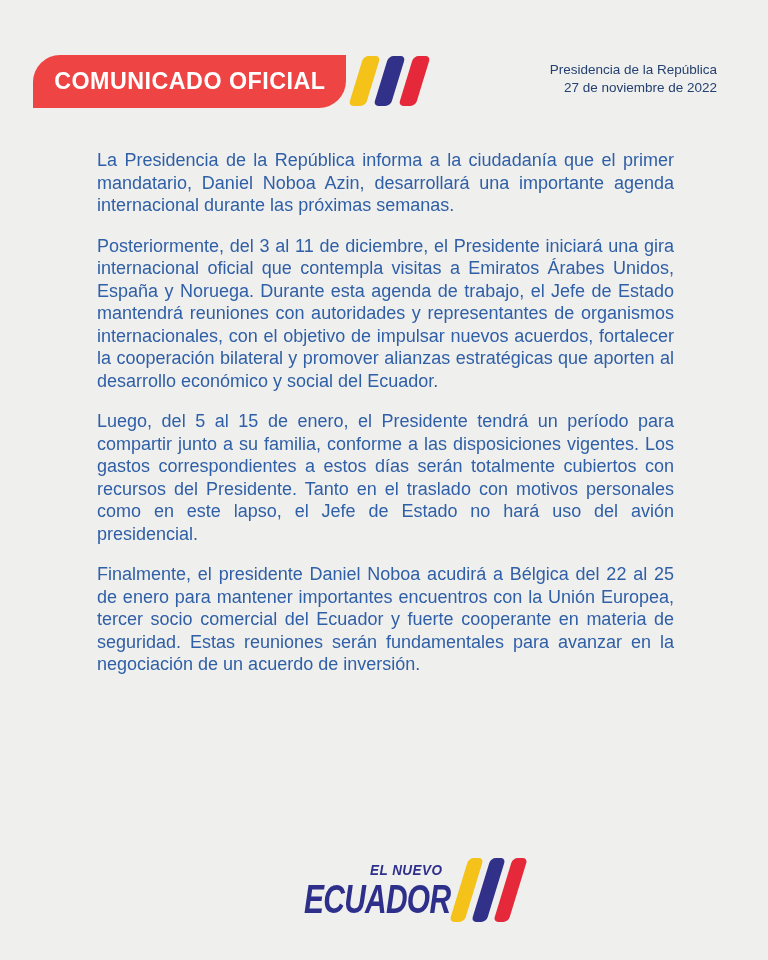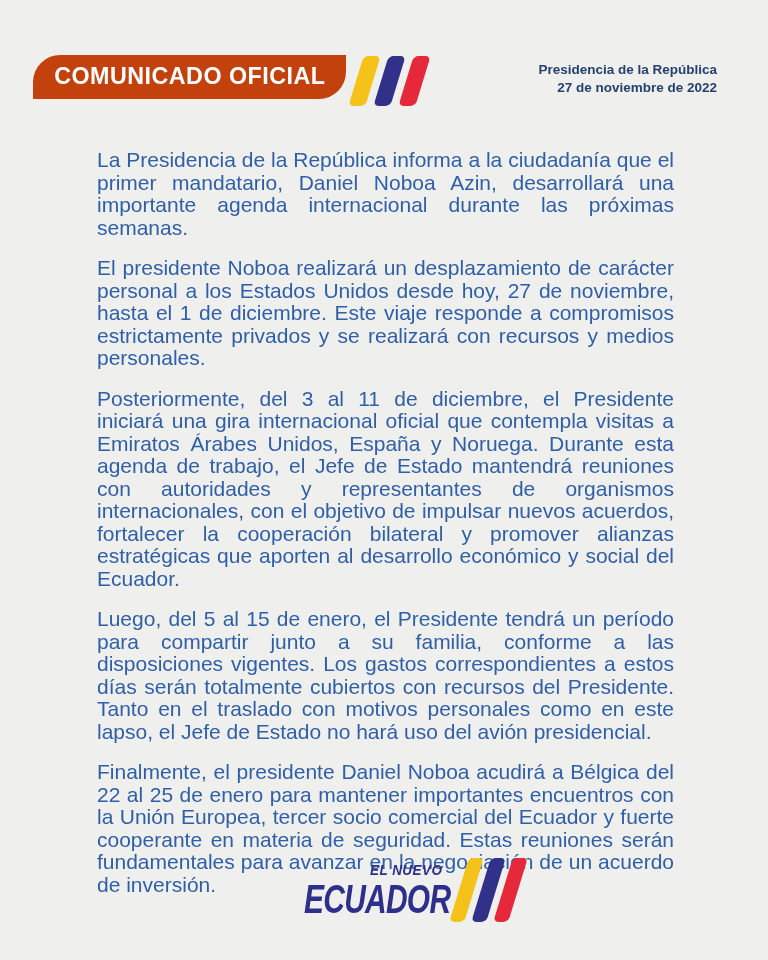--- a/index.html
+++ b/index.html
@@ -9,22 +9,22 @@
     background: #efefed;
     position: relative;
     overflow: hidden;
   }
   .canvas { position: absolute; inset: 0; }
 
   
   .banner {
     position: absolute;
     left: 33px; top: 55px;
-    width: 313px; height: 44px;
-    background: #c2410c;
+    width: 313px; height: 53px;
+    background: #ef4444;
     border-radius: 27px 0 27px 0;
     display: flex; align-items: center; justify-content: center;
   }
   .banner-text {
     color: #ffffff;
     font-weight: bold;
     font-size: 24px;
     letter-spacing: 0.5px;
     transform: scaleX(0.97);
     white-space: nowrap;
@@ -44,34 +44,34 @@
   .stripe-yellow { background: #f4c218; }
   .stripe-blue   { background: #313189; }
   .stripe-red    { background: #e6293a; }
 
   
   .org-block {
     position: absolute;
     right: 51px; top: 61px;
     text-align: right;
     color: #254170;
-    font-weight: bold;
+    font-weight: normal;
     font-size: 13.5px;
     line-height: 18px;
     white-space: nowrap;
   }
 
   
   .doc-body {
     position: absolute;
     left: 97px; top: 149px;
     width: 577px;
   }
   .doc-body p {
-    font-size: 21px;
+    font-size: 18px;
     line-height: 22.5px;
     color: #2f5fa6;
     text-align: justify;
     margin: 0 0 18px 0;
   }
 
   
   .footer-logo {
     position: absolute;
     left: 0; right: 0; top: 858px;
@@ -122,21 +122,20 @@
     <span class="stripe stripe-red"></span>
   </div>
 
   <div class="org-block">
     <div>Presidencia de la República</div>
     <div>27 de noviembre de 2022</div>
   </div>
 
   <main class="doc-body">
     <p>La Presidencia de la República informa a la ciudadanía que el primer mandatario, Daniel Noboa Azin, desarrollará una importante agenda internacional durante las próximas semanas.</p>
-    <p>El presidente Noboa realizará un desplazamiento de carácter personal a los Estados Unidos desde hoy, 27 de noviembre, hasta el 1 de diciembre. Este viaje responde a compromisos estrictamente privados y se realizará con recursos y medios personales.</p>
     <p>Posteriormente, del 3 al 11 de diciembre, el Presidente iniciará una gira internacional oficial que contempla visitas a Emiratos Árabes Unidos, España y Noruega. Durante esta agenda de trabajo, el Jefe de Estado mantendrá reuniones con autoridades y representantes de organismos internacionales, con el objetivo de impulsar nuevos acuerdos, fortalecer la cooperación bilateral y promover alianzas estratégicas que aporten al desarrollo económico y social del Ecuador.</p>
     <p>Luego, del 5 al 15 de enero, el Presidente tendrá un período para compartir junto a su familia, conforme a las disposiciones vigentes. Los gastos correspondientes a estos días serán totalmente cubiertos con recursos del Presidente. Tanto en el traslado con motivos personales como en este lapso, el Jefe de Estado no hará uso del avión presidencial.</p>
     <p>Finalmente, el presidente Daniel Noboa acudirá a Bélgica del 22 al 25 de enero para mantener importantes encuentros con la Unión Europea, tercer socio comercial del Ecuador y fuerte cooperante en materia de seguridad. Estas reuniones serán fundamentales para avanzar en la negociación de un acuerdo de inversión.</p>
   </main>
 
   <footer class="footer-logo">
     <div class="logo-text">
       <span class="logo-top">EL NUEVO</span>
       <span class="logo-main">ECUADOR</span>
     </div>

